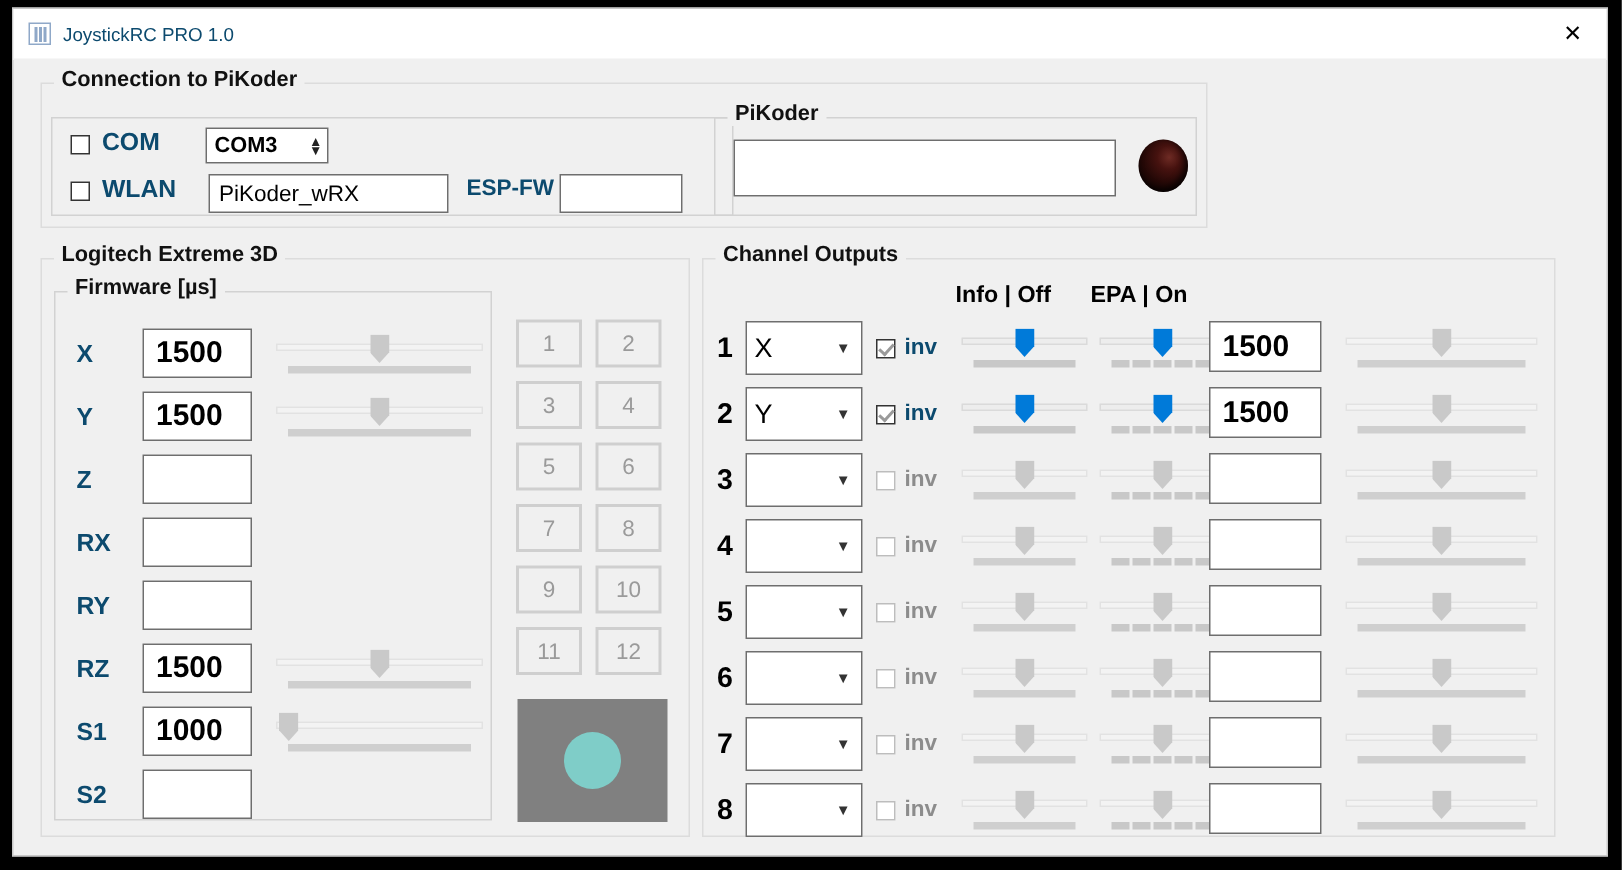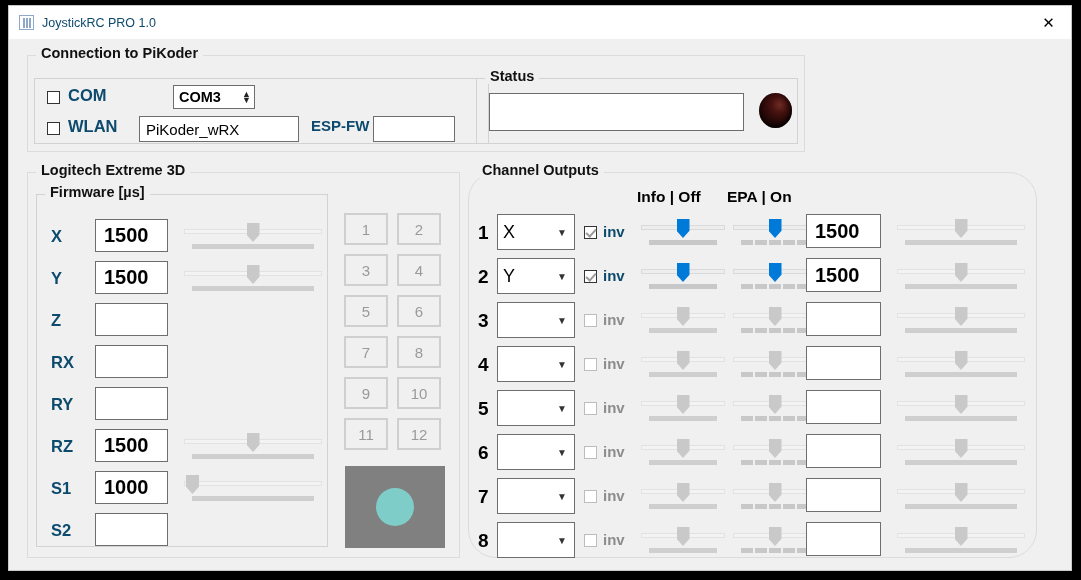--- a/index.html
+++ b/index.html
@@ -76,21 +76,21 @@
     background: #fff; border: 1px solid #6e6e6e;
     box-sizing: border-box;
     display:flex; align-items:center;
     font-size: 14px; color: #000;
     padding-left: 6px;
   }
   .txtbox.big { font-size: 20px; font-weight: bold; padding-left: 8px; }
   .spinner {
     background:#fff; border:1px solid #6e6e6e; box-sizing:border-box;
     display:flex; align-items:center; justify-content:space-between;
-    font-size: 14.5px; font-weight:bold; color:#000; padding-left:5px; padding-right:3px;margin-left:36px;
+    font-size: 14.5px; font-weight:bold; color:#000; padding-left:5px; padding-right:3px;
   }
   .spin-arrows { display:flex; flex-direction:column; align-items:center;
                  line-height:6px; font-size:9px; color:#222; font-weight:normal; }
   .combo {
     background:#fff; border:1px solid #6e6e6e; box-sizing:border-box;
     display:flex; align-items:center; justify-content:space-between;
     font-size: 18px; color:#000; padding-left:5px; padding-right:7px;
   }
   .combo .cv { font-size:18px; }
   .combo .carrow { font-size: 10px; color:#333; }
@@ -170,21 +170,21 @@
 
     <div style="position:absolute; left:19px; top:65px;">
       <span class="chk"></span>
     </div>
     <div class="lbl-bold" style="position:absolute; left:40px; top:61px;">WLAN</div>
     <div class="txtbox" style="position:absolute; left:111px; top:60px; width:160px; height:26px; font-size:15px;">PiKoder_wRX</div>
     <div class="lbl-bold" style="position:absolute; left:283px; top:61px; font-size:15px;">ESP-FW</div>
     <div class="txtbox" style="position:absolute; left:345px; top:60px; width:82px; height:26px;"></div>
 
     <div class="group thin" style="position:absolute; left:448px; top:22px; width:322px; height:66px;">
-      <div class="legend">Status</div>
+      <div class="legend">PiKoder</div>
       <div class="txtbox" style="position:absolute; left:12px; top:14px; width:255px; height:38px;"></div>
       <div class="led" style="position:absolute; left:282px; top:14px;"></div>
     </div>
   </div>
 
 
   <div class="group" style="left:18px; top:166px; width:433px; height:386px;">
     <div class="legend">Logitech Extreme 3D</div>
 
     <div class="group thin" style="position:absolute; left:8px; top:21px; width:292px; height:353px;">
@@ -267,21 +267,21 @@
         <div class="numbtn" style="position:absolute;left:0px;top:205px;width:44px;height:32px;">11</div>
         <div class="numbtn" style="position:absolute;left:53px;top:205px;width:44px;height:32px;">12</div>
       </div>
 
     <div class="hatpanel" style="position:absolute; left:317px; top:293px; width:100px; height:82px;
          display:flex; align-items:center; justify-content:center;">
       <div class="hatdot"></div>
     </div>
   </div>
 
-  <div class="group" style="left:459px; top:166px; width:569px; height:386px;border-radius:28px;">
+  <div class="group" style="left:459px; top:166px; width:569px; height:386px;">
     <div class="legend">Channel Outputs</div>
     <div class="hdr-bold" style="position:absolute; left:168px; top:15px;">Info | Off</div>
     <div class="hdr-bold" style="position:absolute; left:258px; top:15px;">EPA | On</div>
     <div id="chan-host">
         <div style="position:absolute;left:0;top:41px;width:569px;height:44px;">
           <div class="chanlabel" style="position:absolute;left:9px;top:8px;">1</div>
           <div class="combo" style="position:absolute;left:28px;top:0;width:78px;height:36px;">
             <span class="cv">X</span>
             <span class="carrow">▼</span>
           </div>

